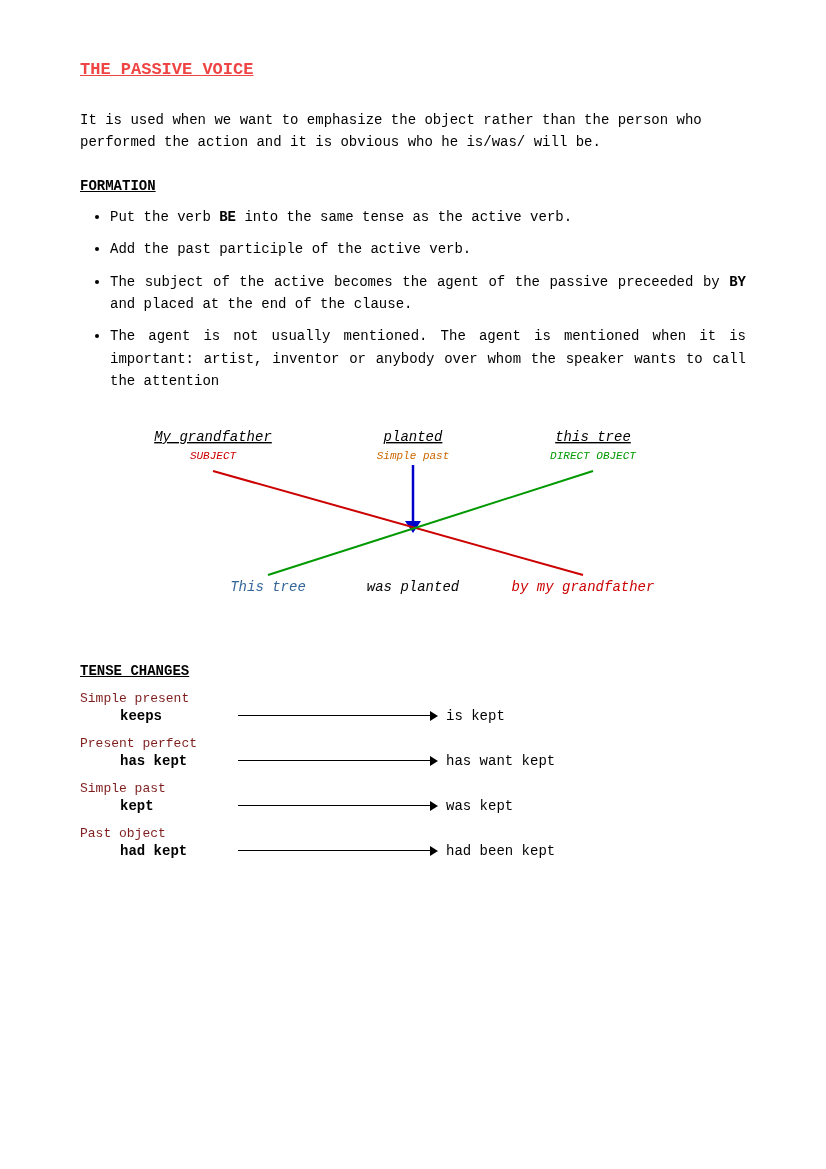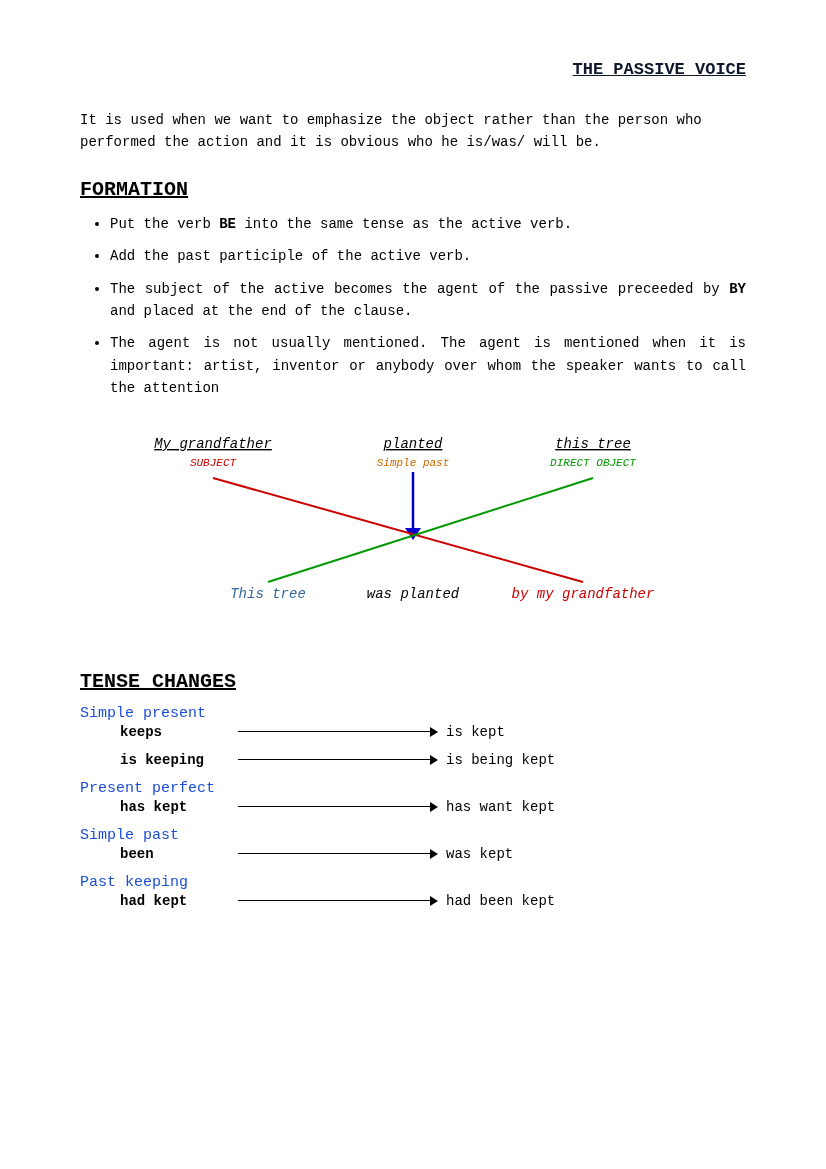--- a/index.html
+++ b/index.html
@@ -7,40 +7,40 @@
       background: #fff;
       font-family: 'Courier New', Courier, monospace;
       font-size: 14px;
       color: #000;
       width: 826px;
       min-height: 1169px;
       padding: 60px 80px 60px 80px;
     }
 
     .page-title {
-      text-align: right;
-      color: #0f172a;
+      text-align: left;
+      color: #ef4444;
       font-size: 17px;
       font-weight: bold;
       text-decoration: underline;
       margin-bottom: 30px;
       font-family: 'Courier New', Courier, monospace;
     }
 
     .intro-text {
       margin-bottom: 24px;
       line-height: 1.6;
       font-size: 14px;
     }
 
     .section-title {
       font-weight: bold;
       text-decoration: underline;
       margin-bottom: 12px;
-      font-size: 20px;
+      font-size: 14px;
     }
 
     .bullet-list {
       list-style: disc;
       padding-left: 30px;
       margin-bottom: 20px;
     }
     .bullet-list li {
       margin-bottom: 10px;
       line-height: 1.6;
@@ -69,23 +69,23 @@
     
     .tense-section {
       margin-top: 24px;
     }
 
     .tense-group {
       margin-bottom: 12px;
     }
 
     .tense-label {
-      font-size: 15px;
+      font-size: 13px;
       margin-bottom: 2px;
-      color: #1d4ed8;
+      color: #7f1d1d;
     }
 
     .tense-row {
       display: flex;
       align-items: center;
       padding-left: 40px;
     }
 
     .tense-active {
       font-weight: bold;
@@ -179,53 +179,45 @@
         <div class="tense-row">
           <span class="tense-active">keeps</span>
           <span class="tense-arrow">
             <span class="arrow-line"></span>
             <span class="arrow-head"></span>
           </span>
           <span class="tense-passive">is kept</span>
         </div>
       </div>
       <div class="tense-group">
-        <div class="tense-row">
-          <span class="tense-active">is keeping</span>
-          <span class="tense-arrow">
-            <span class="arrow-line"></span>
-            <span class="arrow-head"></span>
-          </span>
-          <span class="tense-passive">is being kept</span>
-        </div>
       </div>
       <div class="tense-group">
         <div class="tense-label">Present perfect</div>
         <div class="tense-row">
           <span class="tense-active">has kept</span>
           <span class="tense-arrow">
             <span class="arrow-line"></span>
             <span class="arrow-head"></span>
           </span>
           <span class="tense-passive">has want kept</span>
         </div>
       </div>
       <div class="tense-group">
         <div class="tense-label">Simple past</div>
         <div class="tense-row">
-          <span class="tense-active">been</span>
+          <span class="tense-active">kept</span>
           <span class="tense-arrow">
             <span class="arrow-line"></span>
             <span class="arrow-head"></span>
           </span>
           <span class="tense-passive">was kept</span>
         </div>
       </div>
       <div class="tense-group">
-        <div class="tense-label">Past keeping</div>
+        <div class="tense-label">Past object</div>
         <div class="tense-row">
           <span class="tense-active">had kept</span>
           <span class="tense-arrow">
             <span class="arrow-line"></span>
             <span class="arrow-head"></span>
           </span>
           <span class="tense-passive">had been kept</span>
         </div>
       </div>
     </div>

